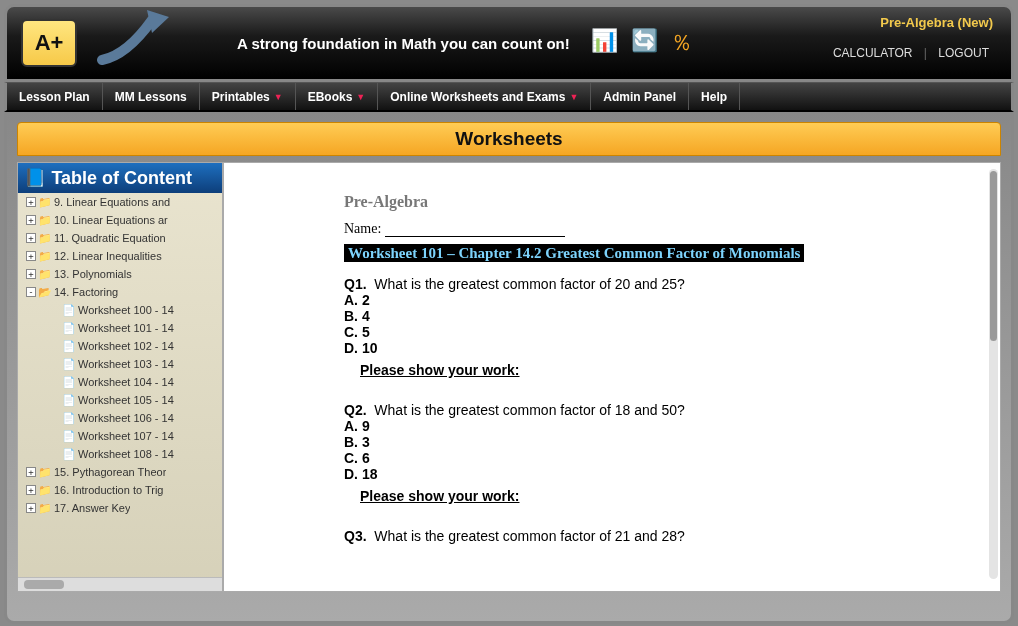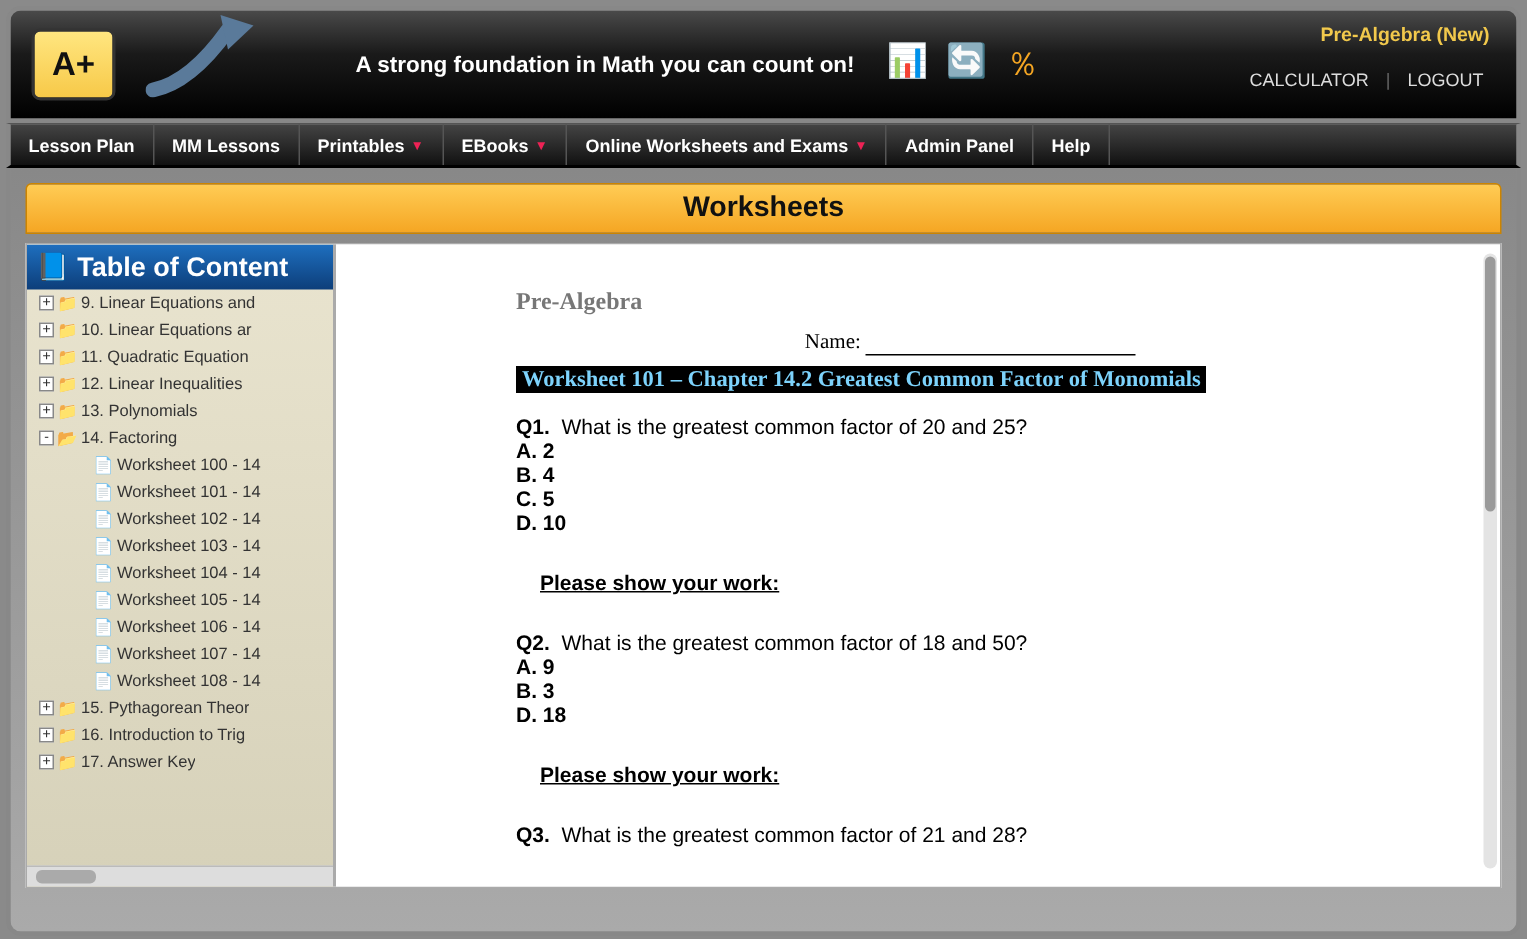--- a/index.html
+++ b/index.html
@@ -91,28 +91,28 @@
 .folder-icon { width:14px; text-align:center;}
 .folder-closed::before{content:"📁"; font-size:11px;}
 .folder-open::before{content:"📂"; font-size:11px;}
 .doc-icon::before{content:"📄"; font-size:11px;}
 .tree-label{ margin-left:2px; overflow:hidden; text-overflow:clip;}
 .hscroll{ height:14px; background:#ddd; border-top:1px solid #bbb; position:relative;}
 .hscroll-thumb{ position:absolute; left:6px; top:2px; height:9px; width:40px; background:#aaa; border-radius:4px;}
 
 .main { flex:1; background:#fff; overflow-y:auto; padding: 30px 50px 10px 120px; font-family: "Times New Roman", serif; font-size:15px;}
 .subj { color:#777; font-weight:bold; font-size:16px;}
-.name-line { text-align:center; margin-top:10px; font-size:14px;}
+.name-line { text-align:left; margin-top:10px; font-size:14px;}
 .name-line .nl { display:inline-block; width:180px; border-bottom:1px solid #000; vertical-align:bottom;}
 .ws-title-row{ margin-top:8px;}
 .ws-title{ background:#000; color:#7dd3fc; font-weight:bold; padding:1px 4px; font-size:15px;}
 .q-block{ margin-top:14px; font-family: Arial, sans-serif; font-size:14px;}
 .qline{ margin-bottom:0;}
 .opt{ display:block;}
-.show-work{ font-weight:bold; text-decoration:underline; margin-top:24px; display:block;padding-left:16px;}
+.show-work{ font-weight:bold; text-decoration:underline; margin-top:6px; display:block;padding-left:16px;}
 
 .vscroll{ position:absolute; right:2px; top:6px; width:9px; height:410px; background:#e4e4e4; border-radius:5px;}
 .vscroll-thumb{ position:absolute; top:2px; left:1px; width:7px; height:170px; background:#9a9a9a; border-radius:4px;}
 
 </style>
 </head>
 <body>
 
 <div class="top-bar">
   <div class="logo-box">A+</div>
@@ -263,20 +263,21 @@
         <b class="opt">B. 4</b>
         <b class="opt">C. 5</b>
         <b class="opt">D. 10</b>
         <span class="show-work">Please show your work:</span>
       </div>
 
       <div class="q-block" style="margin-top:24px">
         <div class="qline"><b>Q2.</b>&nbsp;&nbsp;<span>What is the greatest common factor of 18 and 50?</span></div>
         <b class="opt">A. 9</b>
         <b class="opt">B. 3</b>
+        <b class="opt">C. 6</b>
         <b class="opt">D. 18</b>
         <span class="show-work">Please show your work:</span>
       </div>
 
       <div class="q-block" style="margin-top:24px">
         <div class="qline"><b>Q3.</b>&nbsp;&nbsp;<span>What is the greatest common factor of 21 and 28?</span></div>
       </div>
     </div>
 
     <div class="vscroll">

